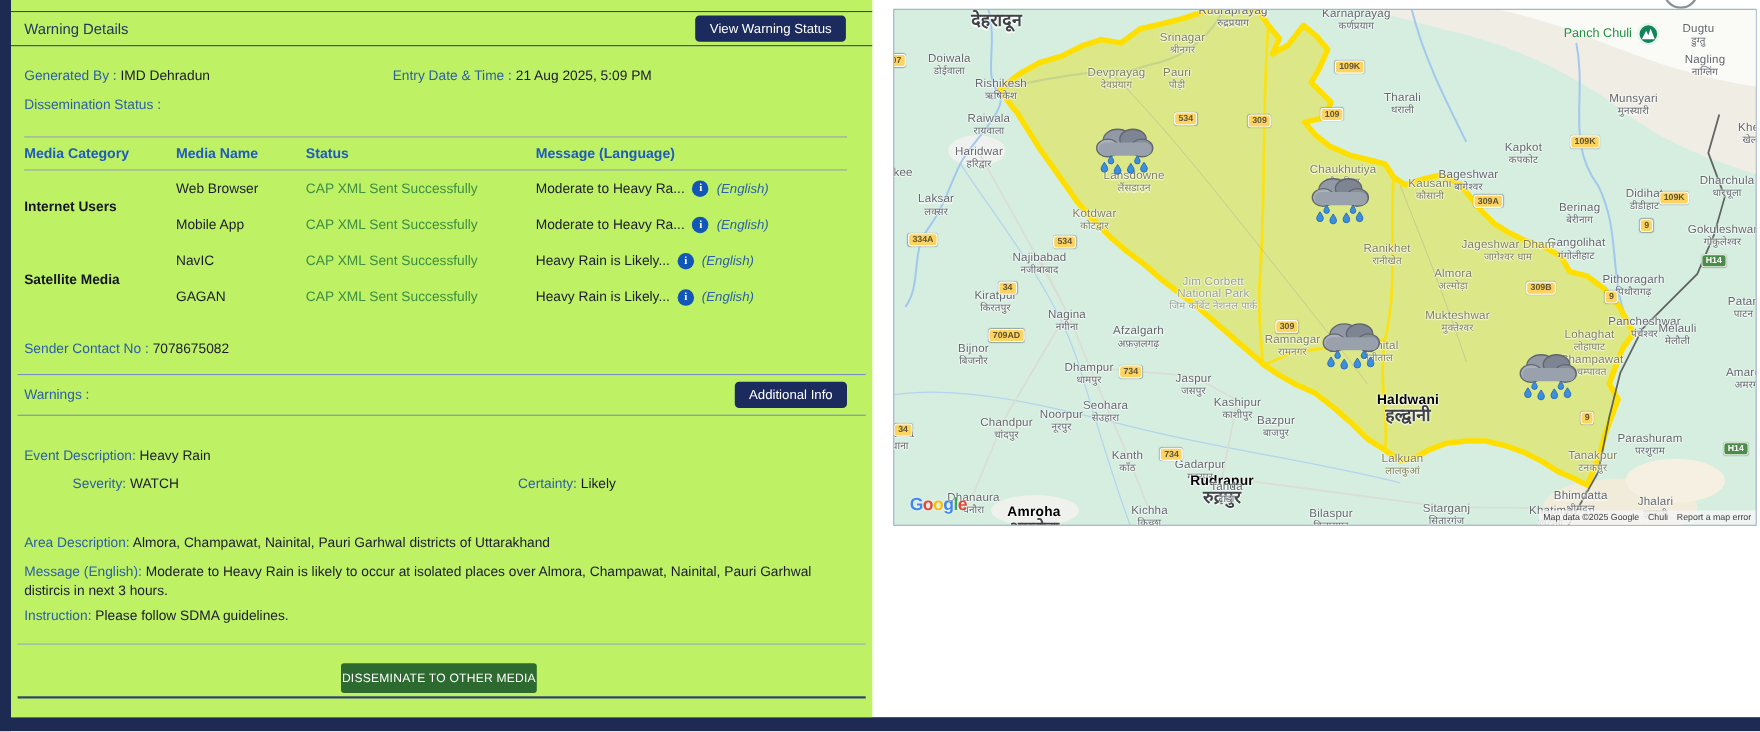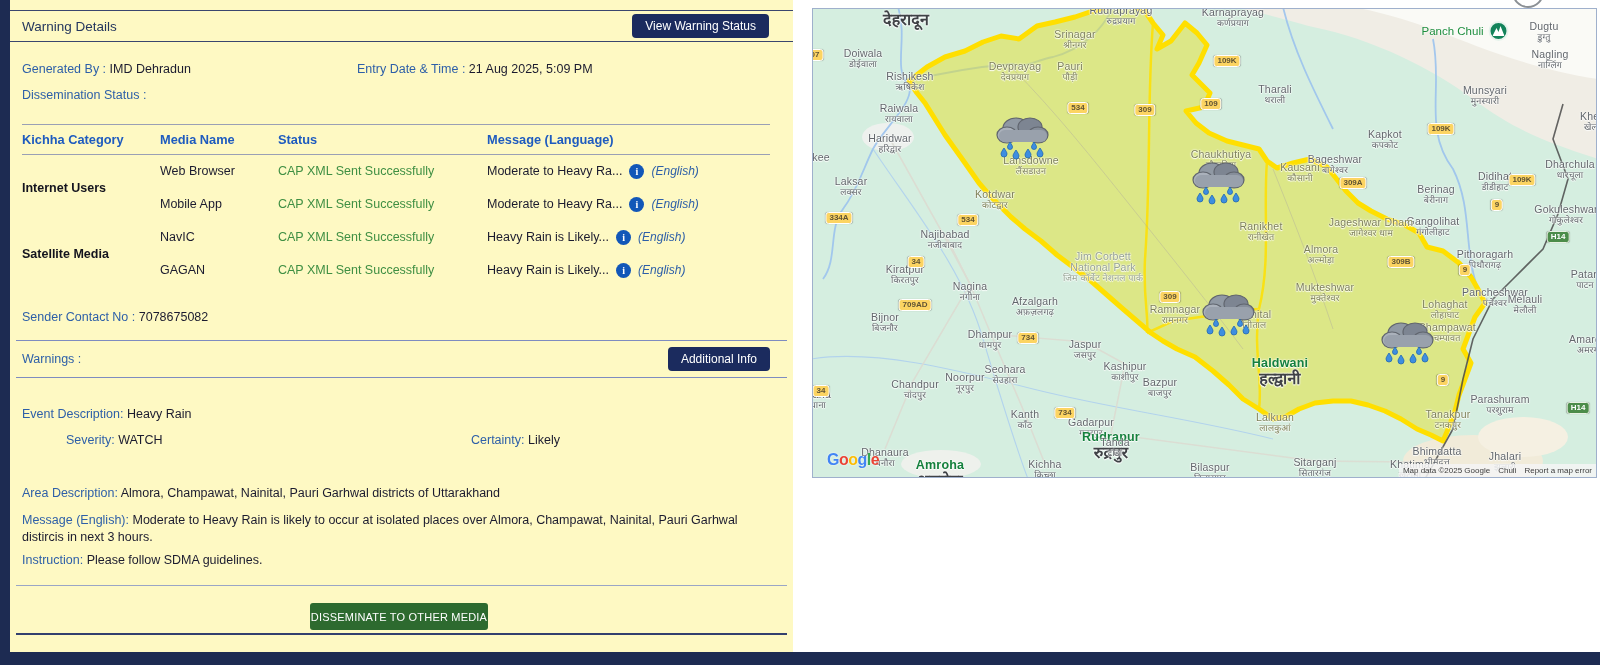--- a/index.html
+++ b/index.html
@@ -9,21 +9,21 @@
   }
   *{margin:0;padding:0;box-sizing:border-box;}
   html,body{background:#fff;}
   body{font-family:"Liberation Sans","DejaVu Sans",sans-serif;color:var(--text-dark);}
   .page{position:relative;width:1600px;height:665px;background:#fff;overflow:hidden;}
   .edge-left{position:absolute;left:0;top:0;width:10px;height:665px;background:#1d2b52;}
   .edge-bottom{position:absolute;left:0;top:652px;width:1600px;height:13px;background:#1d2b52;}
   .corner-circle{position:absolute;left:1512px;top:-24px;width:32px;height:32px;border:2px solid #8b9095;border-radius:50%;background:#fff;}
 
   
-  .panel{position:absolute;left:10px;top:0;width:783px;height:652px;background:#fef9c3;font-size:12.5px;}
+  .panel{position:absolute;left:10px;top:0;width:783px;height:652px;background:#bef264;font-size:12.5px;}
   .rule{position:absolute;left:6px;right:6px;height:0;border-top:1px solid #7e8cc0;}
   .rule.light{border-top:1px solid #9aa6c6;}
   .hdr{position:absolute;left:0;top:10px;width:100%;height:32px;border-top:1px solid #3a466e;border-bottom:1px solid #3a466e;display:flex;align-items:center;justify-content:space-between;padding:0 24px 0 12px;}
   .hdr-title{color:#24365e;font-size:13.5px;}
   .btn-navy{background:var(--navy);color:#fff;border:none;border-radius:4px;font-size:12px;padding:6px 13px;font-family:inherit;cursor:pointer;line-height:1;}
   .line{position:absolute;left:12px;right:12px;white-space:nowrap;}
   .lbl{color:var(--blue-label);}
   .val{color:var(--text-dark);}
   .pos-gen{top:62px;}
   .pos-gen .col2{position:absolute;left:335px;}
@@ -46,21 +46,21 @@
   .msgcell{display:flex;align-items:center;gap:7px;}
   .info-icon{display:inline-flex;align-items:center;justify-content:center;width:15px;height:15px;border-radius:50%;background:var(--info-blue);color:#fff;font-size:10px;font-weight:bold;font-family:"Liberation Serif",serif;cursor:pointer;flex:0 0 auto;}
   .lang{color:var(--blue-label);font-style:italic;font-size:12px;}
 
   
   .map{position:absolute;left:812px;top:8px;width:785px;height:470px;background:var(--map-bg);border:1px solid #9fb0cc;overflow:hidden;cursor:grab;}
   .map svg.geo{position:absolute;left:0;top:0;}
   .mlabel{position:absolute;transform:translate(-50%,0);text-align:center;line-height:1.05;color:#62676c;font-size:10.5px;letter-spacing:.2px;text-shadow:0 0 2px #fff,0 0 2px #fff,0 1px 1px #fff;pointer-events:none;white-space:nowrap;}
   .mlabel .hi{font-size:9px;margin-top:1px;}
   .mlabel.dim{color:#7e8158;}
-  .mlabel.city .en{font-size:12.5px;font-weight:bold;color:#15803d;}
+  .mlabel.city .en{font-size:12.5px;font-weight:bold;color:#000000;}
   .mlabel.city .hi{font-size:16px;font-weight:bold;color:#3f4246;}
   .mlabel.park{color:#96a293;width:92px;white-space:normal;}
   .badge{position:absolute;transform:translate(-50%,0);background:#fcd462;border:1px solid #fff;border-radius:3px;color:#5f5334;font-size:8px;font-weight:bold;padding:1px 3px;line-height:1;box-shadow:0 0 1px rgba(0,0,0,.3);pointer-events:none;}
   .badge.g{background:#4c8c4a;color:#fff;border-color:#e7f0e2;}
   .rain{position:absolute;transform:translate(-50%,-50%);pointer-events:none;}
   .peak{position:absolute;transform:translate(-50%,-50%);display:flex;align-items:center;gap:5px;pointer-events:none;}
   .peak .pname{color:#1e8e3e;font-size:11.5px;text-shadow:0 0 2px #fff,0 0 2px #fff;}
   .peak .picon{width:20px;height:20px;border-radius:50%;background:#12835a;border:2px solid #e6f3ec;display:flex;align-items:center;justify-content:center;}
   .glogo{position:absolute;left:14px;bottom:8px;font-size:16px;font-weight:bold;letter-spacing:-.5px;text-shadow:0 0 2px #fff;cursor:pointer;}
   .attrib{position:absolute;right:0;bottom:0;display:flex;font-size:8px;color:#3c3c3c;}
@@ -96,21 +96,21 @@
 
     <table class="tbl">
       <colgroup>
           <col style="width:138px">
           <col style="width:118px">
           <col style="width:209px">
           <col>
         </colgroup>
       <thead>
         <tr>
-          <th>Kichha Category</th>
+          <th>Media Category</th>
           <th>Media Name</th>
           <th>Status</th>
           <th>Message (Language)</th>
         </tr>
       </thead>
       <tbody>
           <tr>
             <td rowspan="2" class="cat">Internet Users</td>
             <td>Web Browser</td>
             <td class="status">CAP XML Sent Successfully</td>

